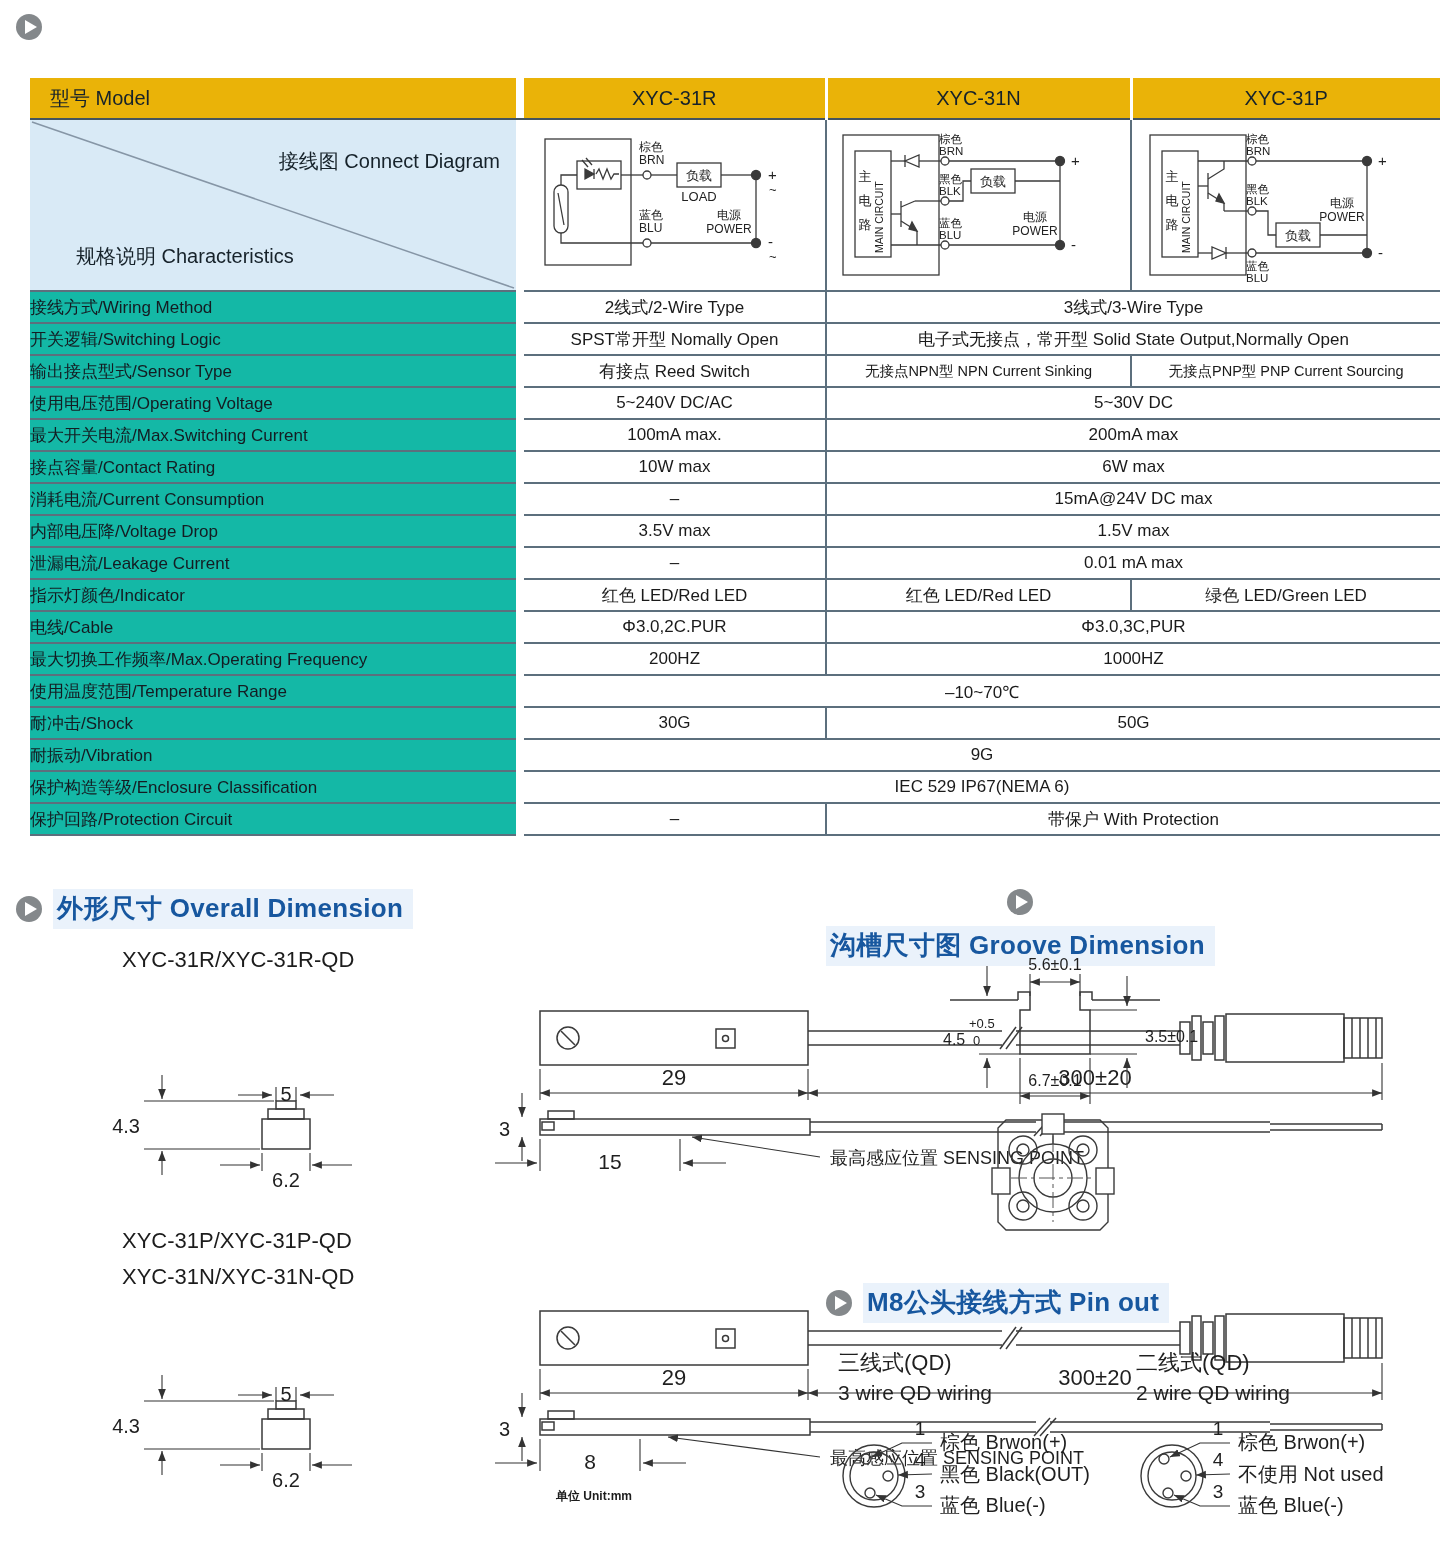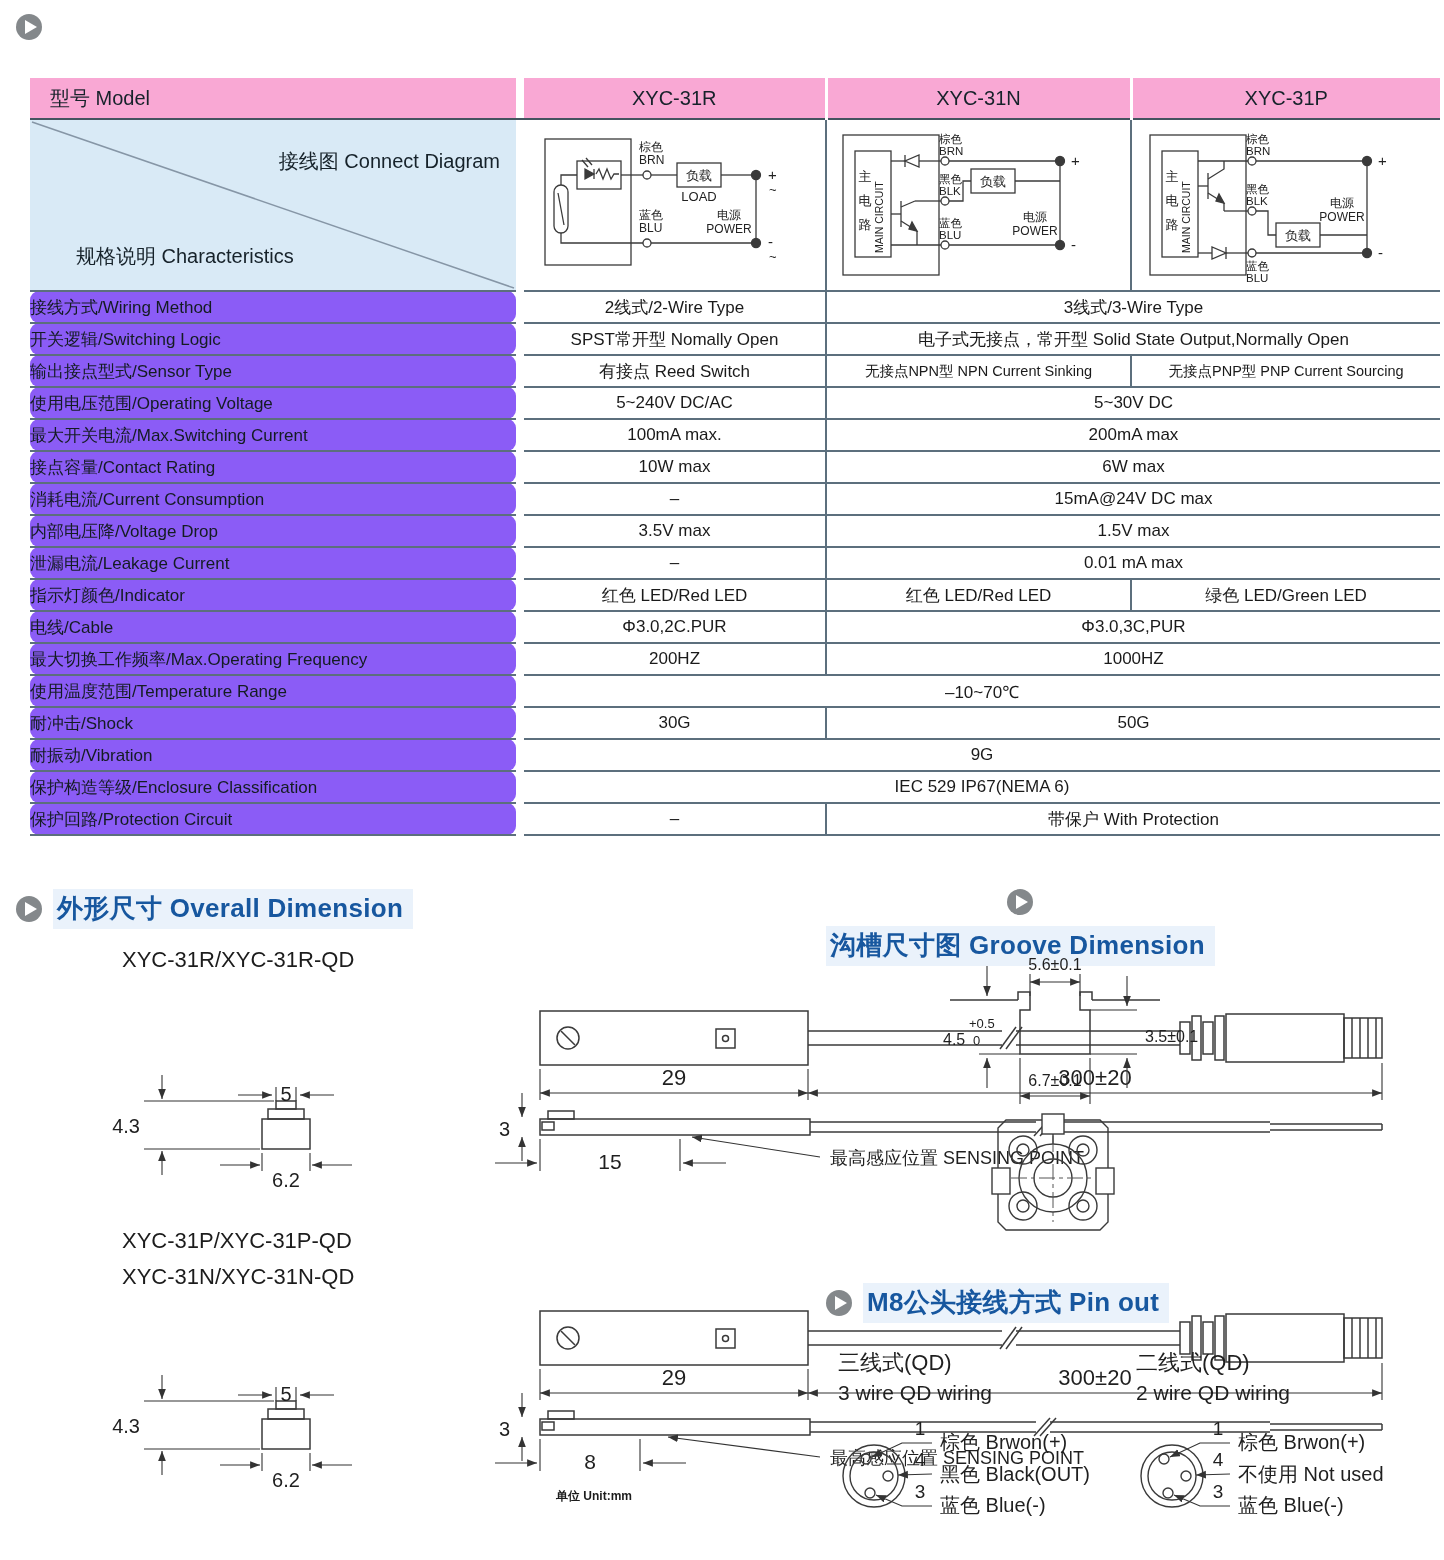--- a/index.html
+++ b/index.html
@@ -11,28 +11,28 @@
   
   .sec-head { position:absolute; display:flex; align-items:center; gap:11px; }
   .sec-icon { width:26px; height:26px; border-radius:50%; background:#84888b; position:relative; flex:0 0 auto; }
   .sec-icon::after { content:""; position:absolute; left:9px; top:6px;
     border-style:solid; border-width:7px 0 7px 12px; border-color:transparent transparent transparent #ffffff; }
   .sec-title { font-size:26px; font-weight:bold; color:#17579f; background:#eaf2fb; padding:2px 10px 3px 4px; letter-spacing:.3px; white-space:nowrap; }
 
   
   table.spec { position:absolute; left:30px; top:78px; width:1410px; border-collapse:collapse; table-layout:fixed; }
   table.spec td { padding:0; vertical-align:middle; }
-  .hrow td.hcell { background:#f9a8d4; height:40px; font-size:20px; color:#16222a; text-align:center; }
+  .hrow td.hcell { background:#eab308; height:40px; font-size:20px; color:#16222a; text-align:center; }
   .hrow td.hlab  { text-align:left; padding-left:20px; }
   .hb  { border-bottom:2px solid #44545f; }
   .bb  { border-bottom:2px solid #5c6f7d; }
   .sep { border-left:2px solid #5c6f7d; }
   .hsep{ border-left:3px solid #ffffff; }
   .gapcol { background:#ffffff; }
-  .lab { background:#8b5cf6; font-size:17px; color:#141c22; text-align:left; padding-left:20px;border-radius:9px; }
+  .lab { background:#14b8a6; font-size:17px; color:#141c22; text-align:left; padding-left:20px; }
   .val { background:#ffffff; font-size:17px; text-align:center; }
   .val.sm { font-size:14.5px; }
   .srow td { height:30px; }
   .drow td { height:170px; }
   .diagcell { background:#d9eaf6; position:relative; }
   .diagcell .dlabel { position:absolute; font-size:20px; color:#16222a; white-space:nowrap; }
   .diagcell .dl-top { right:16px; top:28px; }
   .diagcell .dl-bot { left:46px; bottom:20px; }
   .circ { background:#ffffff; text-align:center; }
   .circ svg { display:block; margin:0 auto; }

